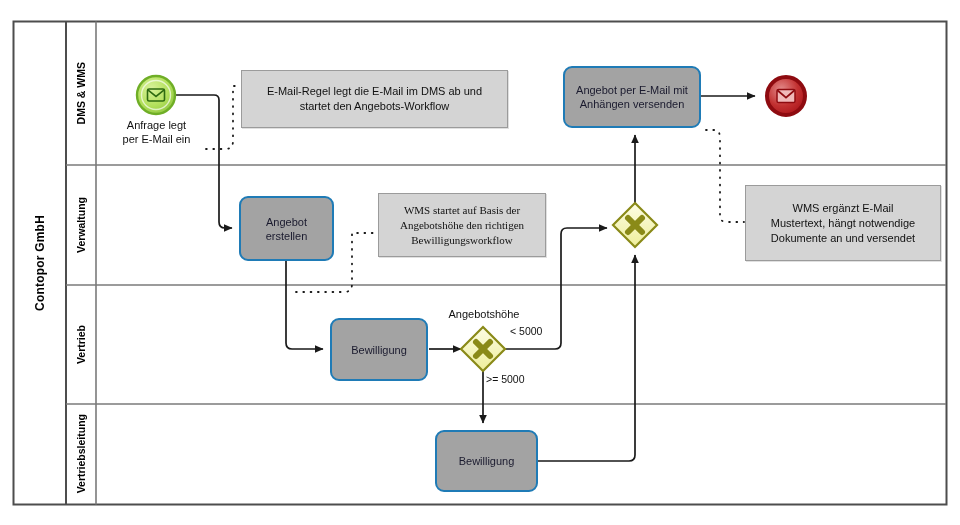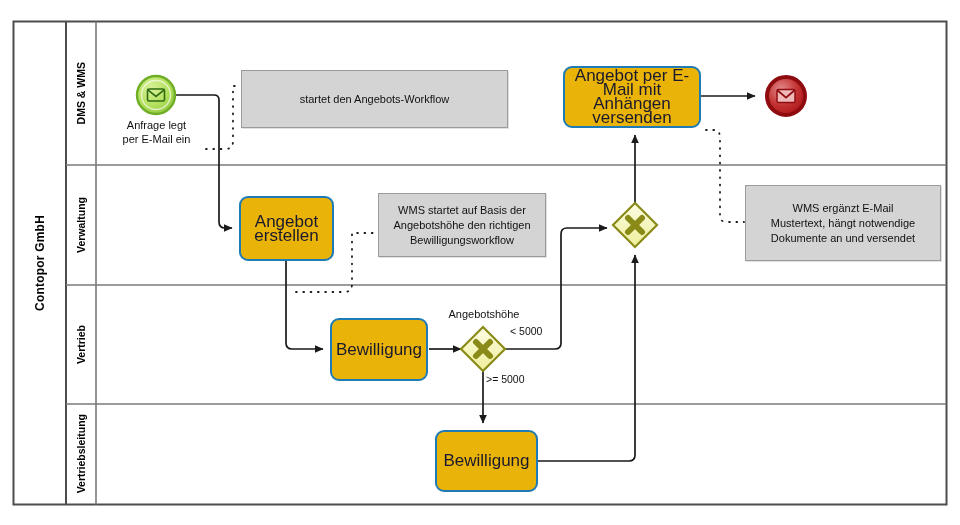--- a/index.html
+++ b/index.html
@@ -50,26 +50,26 @@
   }
   .lane-title span {
     writing-mode: vertical-rl;
     transform: rotate(180deg);
     white-space: nowrap;
   }
   
   .task {
     border: 2px solid #1f7bb6;
     border-radius: 9px;
-    background: #eab308;
-    display: flex;
-    align-items: center;
-    justify-content: center;
-    text-align: center;
-    font-size: 17px;
+    background: #a3a3a3;
+    display: flex;
+    align-items: center;
+    justify-content: center;
+    text-align: center;
+    font-size: 11px;
     line-height: 14px;
     color: #1a1a2e;
     padding: 2px 1px;
   }
   
   .annot {
     background: #d4d4d4;
     border: 1px solid #9b9b9b;
     display: flex;
     align-items: center;
@@ -210,32 +210,33 @@
     <span>Vertriebsleitung</span>
   </div>
 
   <div class="ov flabel" style="left:104px; top:118px; width:105px;">
     <div>Anfrage legt</div>
     <div>per E-Mail ein</div>
   </div>
 
   <div class="ov annot" style="left:241px; top:70px; width:267px; height:58px;">
     <div>
+      <div>E-Mail-Regel legt die E-Mail im DMS ab und</div>
       <div>startet den Angebots-Workflow</div>
     </div>
   </div>
 
   <div class="ov task" style="left:239px; top:196px; width:95px; height:65px;justify-content:center;">
     <div>
       <div>Angebot</div>
       <div>erstellen</div>
     </div>
   </div>
 
-  <div class="ov annot" style="left:378px; top:193px; width:168px; height:64px;">
+  <div class="ov annot" style="left:378px; top:193px; width:168px; height:64px;font-family:Liberation Serif, serif;">
     <div>
       <div>WMS startet auf Basis der</div>
       <div>Angebotshöhe den richtigen</div>
       <div>Bewilligungsworkflow</div>
     </div>
   </div>
 
   <div class="ov task" style="left:563px; top:66px; width:138px; height:62px;">
     <div>
       <div>Angebot per E-Mail mit</div>

